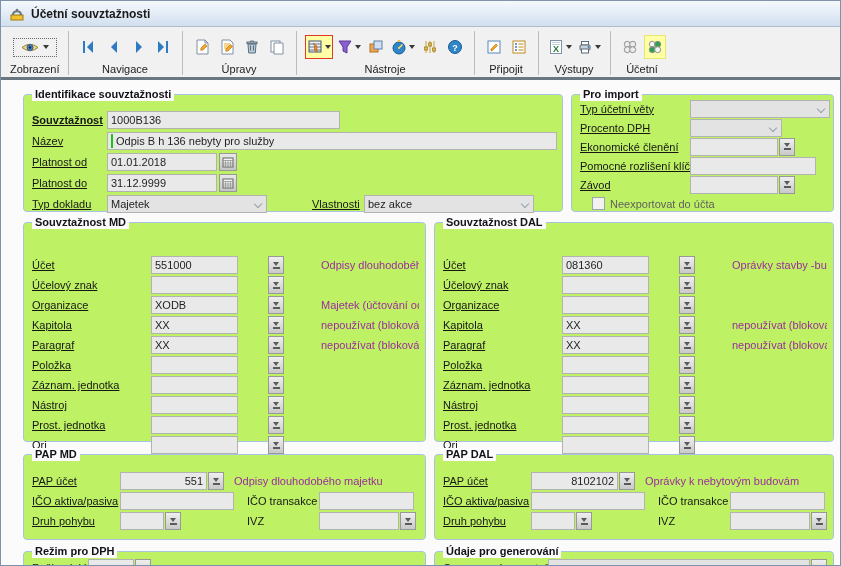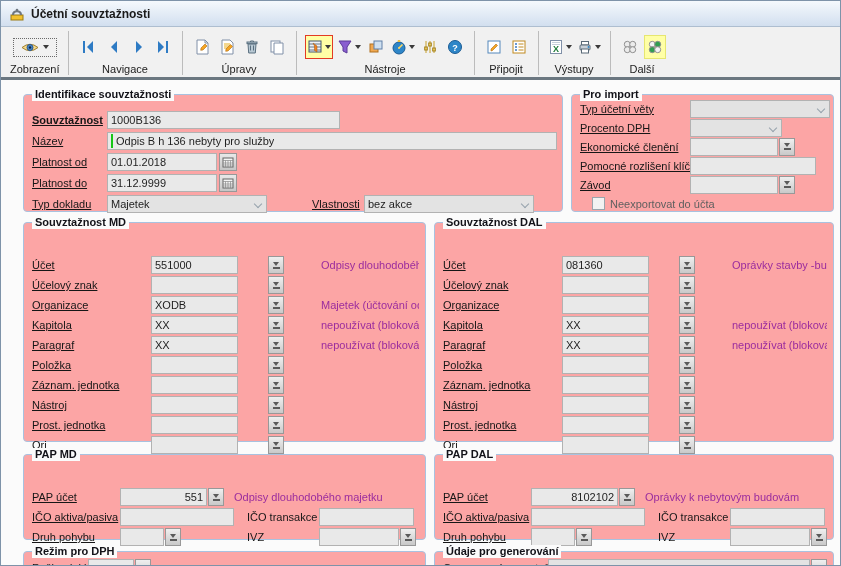--- a/index.html
+++ b/index.html
@@ -15,21 +15,21 @@
   .ticons{display:flex;align-items:center;gap:3px;flex:1;}
   .tlabel{color:#222;line-height:13px;}
   .tsep{width:1px;background:#bcbcbc;margin:3px 1px;}
   .tbtn{height:24px;min-width:22px;display:flex;align-items:center;justify-content:center;gap:2px;padding:0 1px;box-sizing:border-box;}
   .tbtn.hl{background:#ffffa6;border:1px solid #e23b24;}
   .tbtn.hl2{background:#ffffa6;border:1px solid #e6e670;}
   .viewbtn{border:1px dotted #6a6a6a;padding:2px 7px;display:flex;align-items:center;gap:4px;}
   .dar{width:0;height:0;border-left:3.5px solid transparent;border-right:3.5px solid transparent;border-top:4px solid #3a3a3a;}
   
   .content{position:absolute;left:0;right:0;top:76px;bottom:0;background:#fbfbfb;border-top:3px solid #6b7780;}
-  .gbox{position:absolute;border:1px solid #a8c2e0;border-radius:4px;box-sizing:border-box;padding:0 6px 0 8px;background:#fca5a5;}
+  .gbox{position:absolute;border:1px solid #a8c2e0;border-radius:4px;box-sizing:border-box;padding:0 6px 0 8px;background:#bef264;}
   .gtitle{position:absolute;top:-7px;left:8px;background:#fbfbfb;padding:0 3px;font-weight:bold;color:#121218;line-height:13px;white-space:nowrap;}
   .frow{display:flex;align-items:center;}
   .lbl{flex:none;color:#161616;white-space:nowrap;text-decoration:underline;}
   .lbl2{flex:none;color:#161616;white-space:nowrap;}
   .b{font-weight:bold;}
   .fld{flex:none;height:18px;box-sizing:border-box;background:#e9e9e9;border:1px solid #b2b2b2;
        padding:0 3px;display:flex;align-items:center;overflow:hidden;white-space:nowrap;}
   .fld.ra{justify-content:flex-end;}
   .ftext{overflow:hidden;white-space:nowrap;}
   .sel{position:relative;padding-right:16px;background:#e3e3e3;}
@@ -47,21 +47,21 @@
   .gbar{width:2px;height:14px;background:#17c617;margin-right:3px;flex:none;}
   .cb{flex:none;width:13px;height:13px;box-sizing:border-box;border:1px solid #9aa4ac;background:#f2f2f2;margin:0 5px 0 12px;}
   .cblbl{color:#5f5f5f;white-space:nowrap;}
   
   .identbox .frow{height:21px;} .identbox{padding-top:14px;}
   .identbox .lbl{width:75px;}
   .importbox .frow{height:19px;} .importbox{padding-top:4px;}
   .importbox .lbl{width:110px;}
   .mdbox .frow{height:20px;gap:29px;} .mdbox{padding-top:32px;}
   .mdbox .lbl{width:90px;}
-  .papbox .frow{height:20px;} .papbox{padding-top:32px;}
+  .papbox .frow{height:20px;} .papbox{padding-top:16px;}
   .papbox .lbl{width:88px;}
   .cutbox .frow{height:20px;} .cutbox{padding-top:6px;}
 </style>
 </head>
 <body>
 
 <div class="win">
 
   <div class="titlebar">
     <span style="display:flex">
@@ -266,21 +266,21 @@
             <svg width="16" height="16" viewBox="0 0 16 16">
               <g stroke="#909090">
                 <circle cx="5.3" cy="5.3" r="3" fill="#f4f4f4"></circle>
                 <circle cx="10.7" cy="5.3" r="3" fill="#2f9e4f"></circle>
                 <circle cx="5.3" cy="10.7" r="3" fill="#2f9e4f"></circle>
                 <circle cx="10.7" cy="10.7" r="3" fill="#f4f4f4"></circle>
               </g>
             </svg>
           </div>
       </div>
-      <div class="tlabel">Další</div>
+      <div class="tlabel">Účetní</div>
     </div>
   </div>
 
   <div class="content">
 
     <div class="gbox identbox" style="left:22px;top:14px;width:540px;height:118px">
       <span class="gtitle">Identifikace souvztažnosti</span>
       <div class="frow">
         <span class="lbl b">Souvztažnost</span>
         <div class="fld" style="width:233px">

